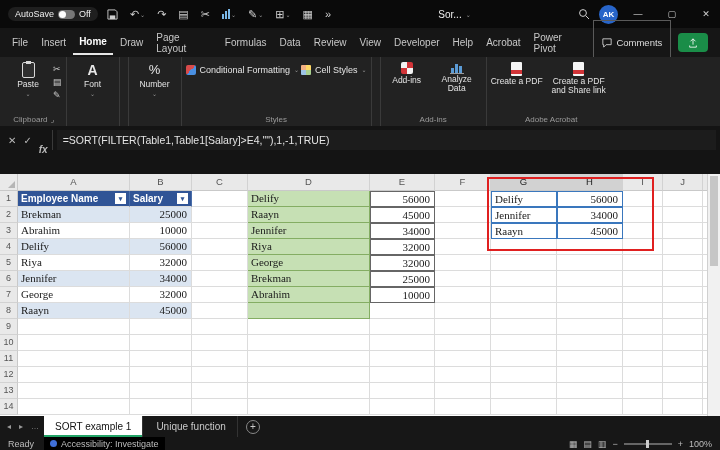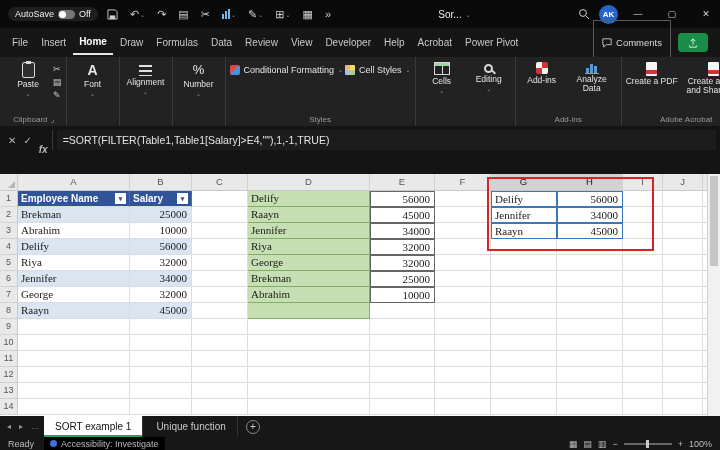--- a/index.html
+++ b/index.html
@@ -170,20 +170,21 @@
     <span class="winbtn">—</span>
     <span class="winbtn">▢</span>
     <span class="winbtn">✕</span>
   </div>
 
   <div class="menubar">
     <span class="mtab">File</span>
     <span class="mtab">Insert</span>
     <span class="mtab active">Home</span>
     <span class="mtab">Draw</span>
+    <span class="mtab">Page Layout</span>
     <span class="mtab">Formulas</span>
     <span class="mtab">Data</span>
     <span class="mtab">Review</span>
     <span class="mtab">View</span>
     <span class="mtab">Developer</span>
     <span class="mtab">Help</span>
     <span class="mtab">Acrobat</span>
     <span class="mtab">Power Pivot</span>
     <div class="comments">
       <svg width="10" height="10" viewBox="0 0 12 12">
@@ -223,27 +224,20 @@
         <div class="bigbtn">
           <span class="ic-A">A</span>
           <span>Font</span>
             <span class="chv">⌄</span>
         </div>
       </div>
       <div class="rg-label"></div>
     </div>
 
     <div class="rgroup">
-      <div class="rg-content">
-        <div class="bigbtn">
-          <span class="ic-align"></span>
-          <span>Alignment</span>
-            <span class="chv">⌄</span>
-        </div>
-      </div>
       <div class="rg-label"></div>
     </div>
 
     <div class="rgroup">
       <div class="rg-content">
         <div class="bigbtn">
           <span class="ic-pct">%</span>
           <span>Number</span>
             <span class="chv">⌄</span>
         </div>
@@ -263,32 +257,20 @@
           <span>Cell Styles</span>
             <span class="chv">⌄</span>
         </div>
       </div>
       <div class="rg-label">
           <span>Styles</span>
         </div>
     </div>
 
     <div class="rgroup">
-      <div class="rg-content">
-        <div class="bigbtn">
-          <span class="ic-cells"></span>
-          <span>Cells</span>
-            <span class="chv">⌄</span>
-        </div>
-        <div class="bigbtn">
-          <span class="ic-edit"></span>
-          <span>Editing</span>
-            <span class="chv">⌄</span>
-        </div>
-      </div>
       <div class="rg-label"></div>
     </div>
 
     <div class="rgroup">
       <div class="rg-content">
         <div class="bigbtn">
           <span class="ic-addins"></span>
           <span>Add-ins</span>
         </div>
         <div class="bigbtn" style="width:50px">

